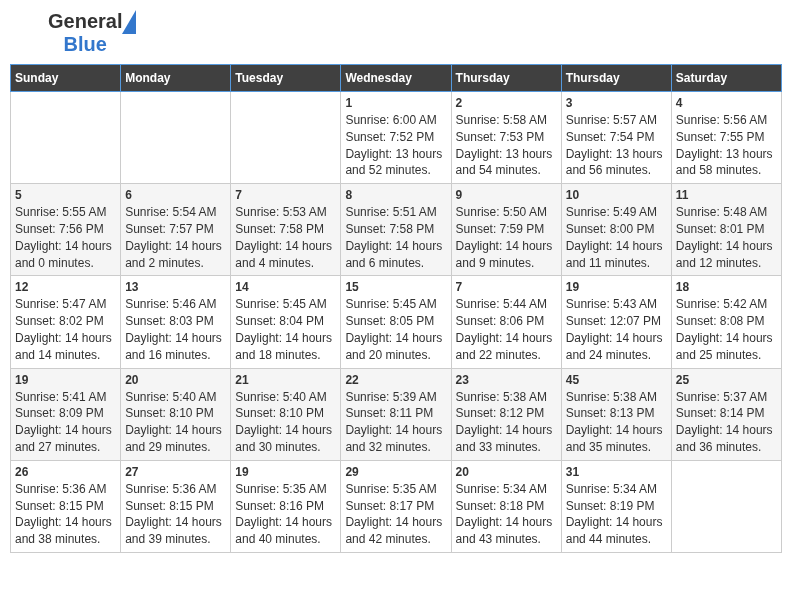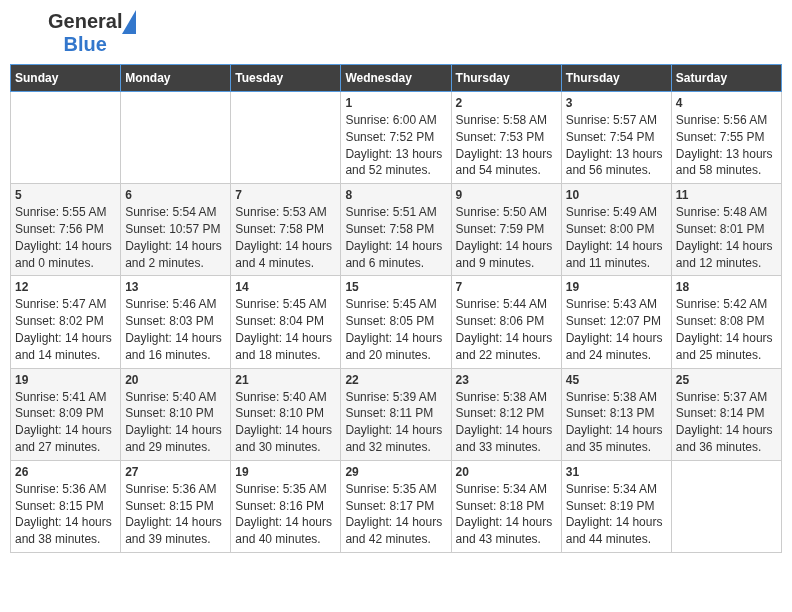--- a/index.html
+++ b/index.html
@@ -146,21 +146,21 @@
         <td>
           <div class="day-number">5</div>
           <div class="day-info">Sunrise: 5:55 AM
 Sunset: 7:56 PM
 Daylight: 14 hours
 and 0 minutes.</div>
         </td>
         <td>
           <div class="day-number">6</div>
           <div class="day-info">Sunrise: 5:54 AM
-Sunset: 10:57 PM
+Sunset: 7:57 PM
 Daylight: 14 hours
 and 2 minutes.</div>
         </td>
         <td>
           <div class="day-number">7</div>
           <div class="day-info">Sunrise: 5:53 AM
 Sunset: 7:58 PM
 Daylight: 14 hours
 and 4 minutes.</div>
         </td>

